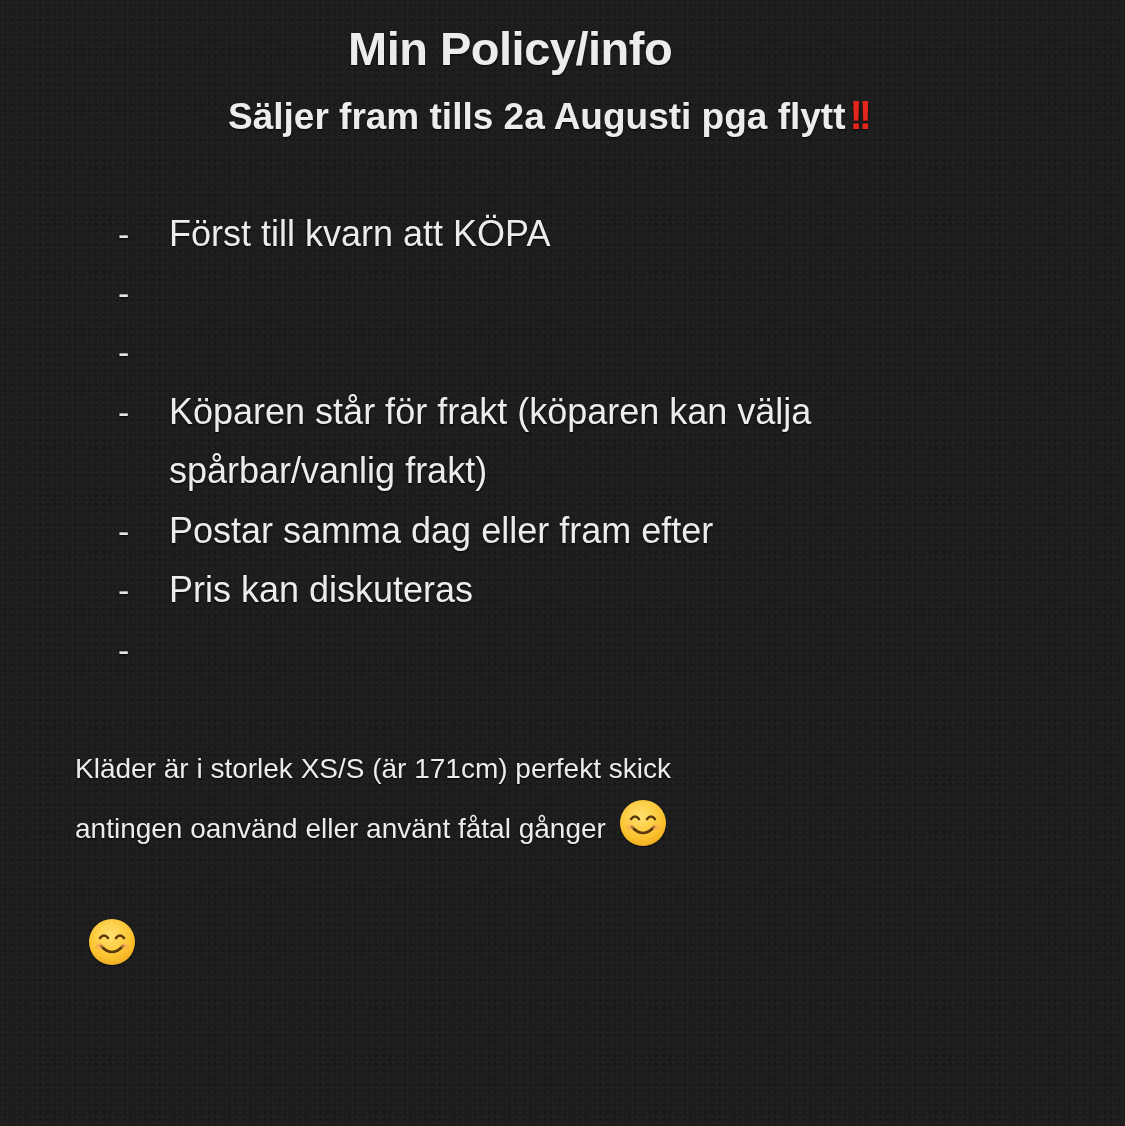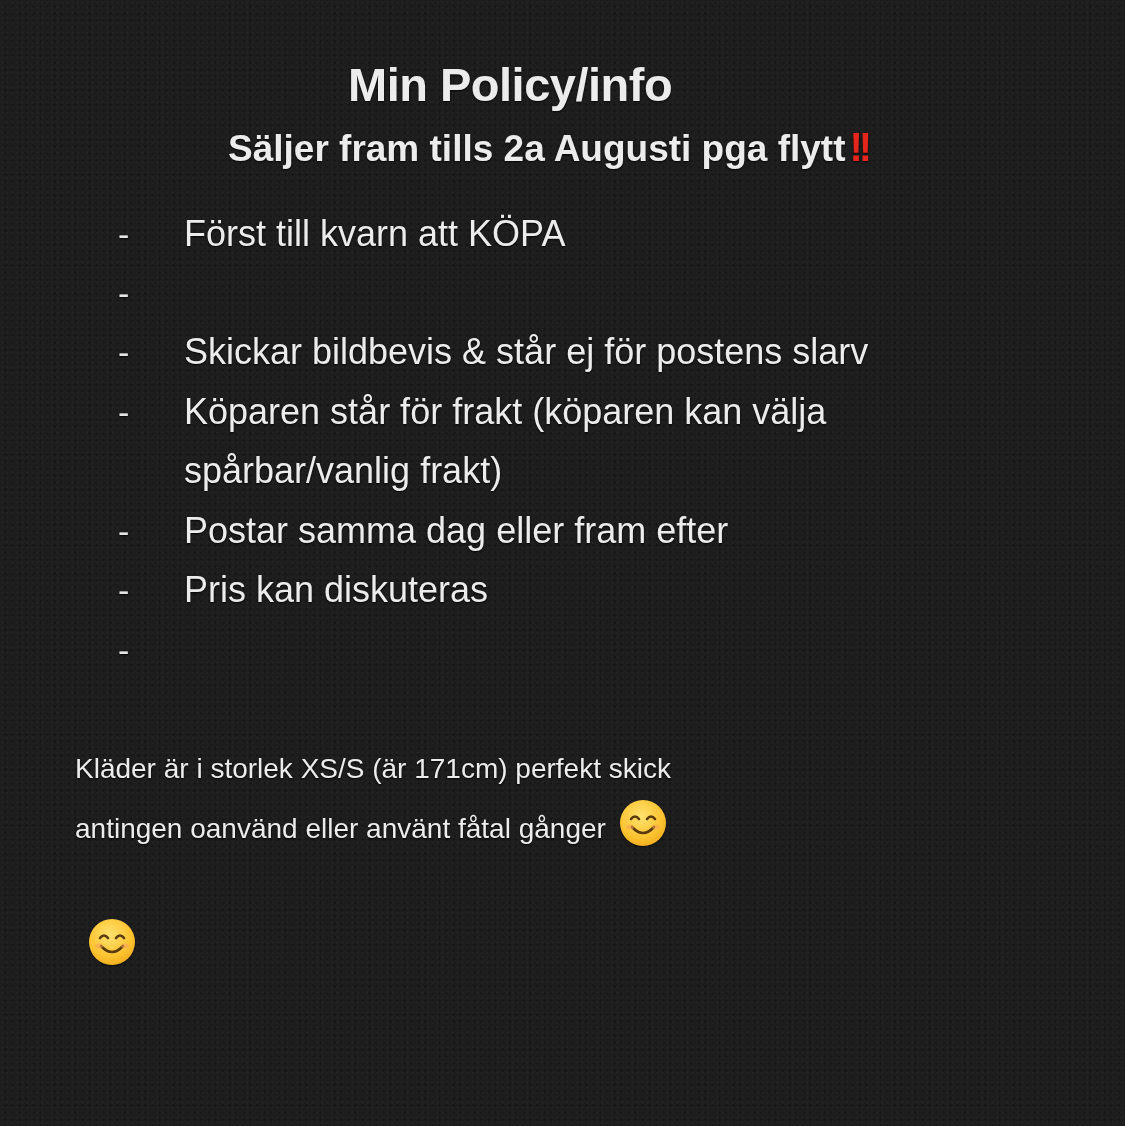--- a/index.html
+++ b/index.html
@@ -17,36 +17,35 @@
       background-position: 0 0, 2px 3px;
       position: relative;
       overflow: hidden;
       font-family: "Liberation Sans", "DejaVu Sans", sans-serif;
       color: #ececec;
     }
     .txt {
       position: absolute;
       white-space: nowrap;
       text-shadow: 0 1px 2px rgba(0,0,0,0.85);
-      margin-top: 36px;
     }
     .title {
       left: 348px;
       top: 20px;
       font-size: 47px;
       font-weight: bold;
       line-height: 58px;
       letter-spacing: -0.5px;
     }
     .subtitle {
       left: 228px;
       top: 90px;
       font-size: 37px;
       font-weight: bold;
-      line-height: 42px;
+      line-height: 50px;
     }
     .bang {
       color: #e5261c;
       font-weight: 900;
       letter-spacing: -4px;
       margin-left: 4px;
       font-size: 40px;
     }
     .list-item {
       position: absolute;
@@ -58,21 +57,21 @@
       position: absolute;
       left: 118px;
       top: 0;
       font-size: 34px;
       line-height: 60px;
       color: #e5e5e5;
       text-shadow: 0 1px 2px rgba(0,0,0,0.85);
     }
     .item-text {
       position: absolute;
-      left: 184px;
+      left: 169px;
       top: 0;
       font-size: 36px;
       line-height: 60px;
       white-space: nowrap;
       text-shadow: 0 1px 2px rgba(0,0,0,0.85);
     }
     .para {
       position: absolute;
       left: 75px;
       font-size: 28px;
@@ -109,21 +108,20 @@
 <div>
   <div class="list-item" style="top:204px;">
     <span class="dash">-</span>
     <span class="item-text">Först till kvarn att KÖPA</span>
   </div>
   <div class="list-item" style="top:263px;">
     <span class="dash">-</span>
   </div>
   <div class="list-item" style="top:322px;">
     <span class="dash">-</span>
-    <span class="item-text">Skickar bildbevis &amp; står ej för postens slarv</span>
   </div>
   <div class="list-item" style="top:382px; height:120px;">
     <span class="dash">-</span>
     <span class="item-text" style="top:59px;">spårbar/vanlig frakt)</span>
     <span class="item-text">Köparen står för frakt (köparen kan välja</span>
   </div>
   <div class="list-item" style="top:501px;">
     <span class="dash">-</span>
     <span class="item-text">Postar samma dag eller fram efter</span>
   </div>

